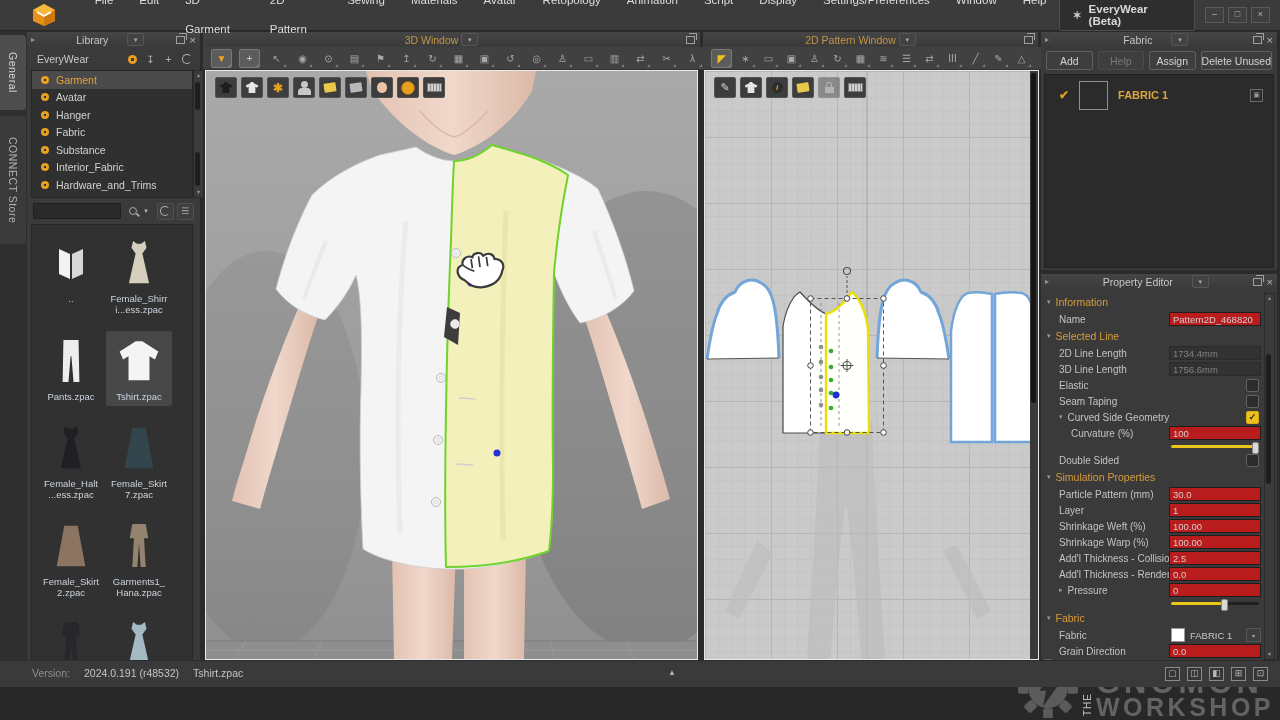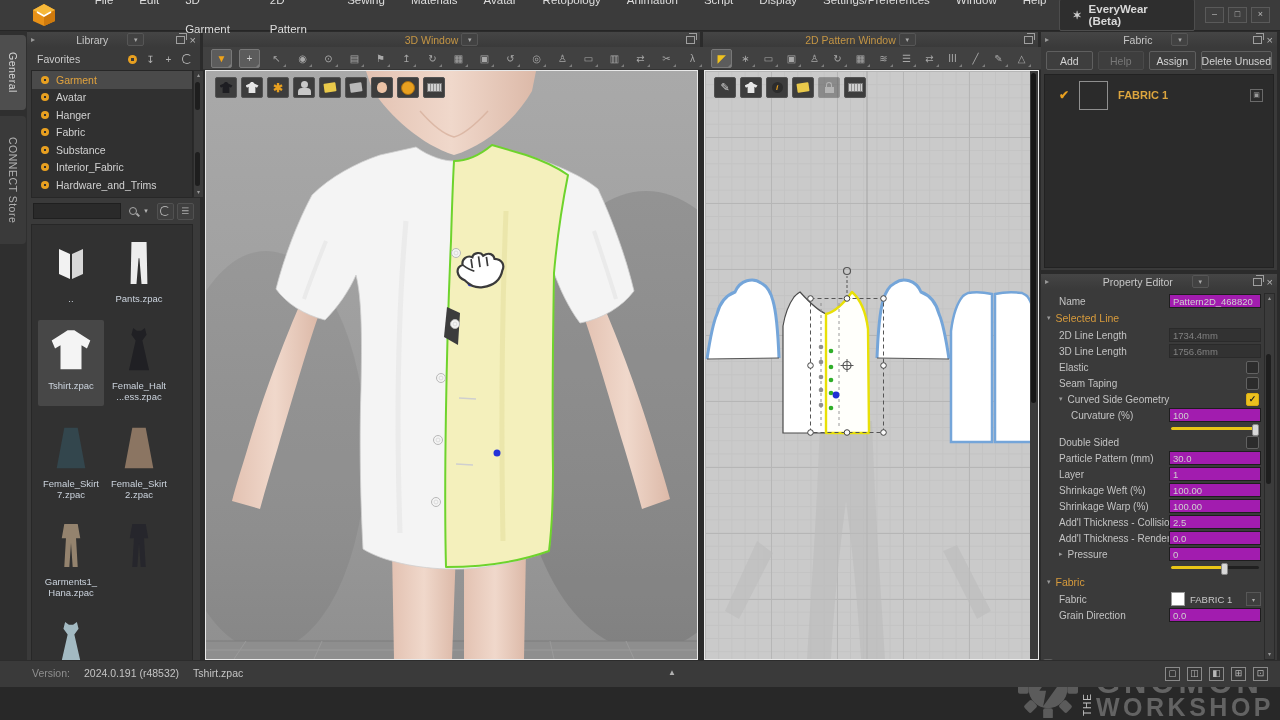--- a/index.html
+++ b/index.html
@@ -115,21 +115,21 @@
   .fab-name{color:#dca53e;font-size:11px;font-weight:bold;}
   .fab-tag{margin-left:auto;margin-right:10px;width:11px;height:11px;border:1px solid #6a6a6a;color:#9a9a9a;font-size:7px;display:flex;align-items:center;justify-content:center;}
   
   .pepanel{position:absolute;left:1041px;top:274px;width:236px;height:386px;background:#3a3a3a;}
   .pe-body{position:absolute;left:0;top:17px;right:14px;bottom:0;padding:2px 2px 0 6px;overflow:hidden;}
   .pe-sec{display:flex;align-items:center;gap:5px;color:#d79b3c;font-size:10.5px;height:18px;}
   .pe-tri{font-size:7px;color:#999;}
   .pe-row{display:flex;align-items:center;height:16px;padding-left:12px;font-size:10px;color:#c3c3c3;}
   .pe-row.ind2{padding-left:24px;}
   .pe-row .lbl{flex:1;white-space:nowrap;overflow:hidden;}
-  .pe-input{width:84px;height:12px;background:#a21caf;border:1px solid #1e1e1e;color:#cfcfcf;font-size:9.5px;
+  .pe-input{width:84px;height:12px;background:#b91c1c;border:1px solid #1e1e1e;color:#cfcfcf;font-size:9.5px;
             padding:0 3px;display:flex;align-items:center;flex:0 0 auto;}
   .pe-input.dis{color:#818181;background:#323232;border-color:#2a2a2a;}
   .pe-check{width:11px;height:11px;background:#2c2c2c;border:1px solid #626262;border-radius:2px;margin-right:2px;
             display:flex;align-items:center;justify-content:center;flex:0 0 auto;}
   .pe-check.on{background:#ecc01f;border-color:#d8ae12;color:#222;font-size:9px;font-weight:bold;}
   .pe-srow{height:11px;display:flex;justify-content:flex-end;align-items:center;padding-right:2px;}
   .pe-slider{position:relative;width:88px;height:3px;background:#202020;border-radius:2px;}
   .pe-slider .fill{position:absolute;left:0;top:0;height:3px;background:#e9c517;border-radius:2px;}
   .pe-slider .pthumb{position:absolute;top:-3.5px;width:5px;height:10px;background:#d8d8d8;border:1px solid #888;border-radius:2px;}
   .pe-fab{display:flex;align-items:center;gap:5px;width:90px;flex:0 0 auto;}
@@ -201,21 +201,21 @@
   <div class="phdr">
     <span class="pin">▸</span>
     <span class="sp"></span>
     <span class="title">Library</span>
     <span class="hdr-dd">▾</span>
     <span class="sp"></span>
     <span class="ic-detach"></span>
     <span class="ic-close">×</span>
   </div>
   <div class="favrow">
-    <span>Favorites</span>
+    <span>EveryWear</span>
     <span class="favics">
       <span class="fico">
           <span class="dot-orange"></span>
         </span>
       <span class="fico">↧</span>
       <span class="fico">+</span>
       <span class="fico">
           <span class="icon-arc"></span>
         </span>
     </span>
@@ -275,20 +275,29 @@
     <div class="libgrid" id="lib-grid">
         <div class="lib-cell">
           <div class="th">
             <svg width="40" height="40" viewBox="0 0 40 40">
               <path d="M8 6 L19 11 L19 36 L8 31 Z" fill="#f2f2f2"></path>
               <path d="M21 11 L32 6 L32 31 L21 36 Z" fill="#d8d8d8"></path>
             </svg>
           </div>
           <div class="lib-label">
             <div>..</div>
+          </div>
+        </div>
+        <div class="lib-cell">
+          <div class="th">
+            <div class="shape sh-dress" style="background: rgb(214, 207, 189);"></div>
+          </div>
+          <div class="lib-label">
+            <div>Female_Shirr</div>
+            <div>i...ess.zpac</div>
           </div>
         </div>
         <div class="lib-cell">
           <div class="th">
             <div class="shape sh-pants" style="background: rgb(237, 237, 237);"></div>
           </div>
           <div class="lib-label">
             <div>Pants.zpac</div>
           </div>
         </div>
@@ -625,20 +634,24 @@
   <div class="phdr">
     <span class="pin">▸</span>
     <span class="sp"></span>
     <span class="title">Property Editor</span>
     <span class="hdr-dd">▾</span>
     <span class="sp"></span>
     <span class="ic-detach"></span>
     <span class="ic-close">×</span>
   </div>
   <div class="pe-body" id="pe-body">
+      <div class="pe-sec">
+        <span class="pe-tri">▾</span>
+        <span>Information</span>
+      </div>
       <div class="pe-row">
         <span class="lbl">Name</span>
         <div class="pe-input">
           <span>Pattern2D_468820</span>
         </div>
       </div>
       <div class="pe-sec">
         <span class="pe-tri">▾</span>
         <span>Selected Line</span>
       </div>
@@ -675,20 +688,24 @@
       </div>
       <div class="pe-srow">
         <div class="pe-slider">
           <div class="fill" style="width: 96%;"></div>
           <div class="pthumb" style="left: calc(96% - 3px);"></div>
         </div>
       </div>
       <div class="pe-row">
         <span class="lbl">Double Sided</span>
         <div class="pe-check"></div>
+      </div>
+      <div class="pe-sec">
+        <span class="pe-tri">▾</span>
+        <span>Simulation Properties</span>
       </div>
       <div class="pe-row">
         <span class="lbl">Particle Pattern (mm)</span>
         <div class="pe-input">
           <span>30.0</span>
         </div>
       </div>
       <div class="pe-row">
         <span class="lbl">Layer</span>
         <div class="pe-input">

